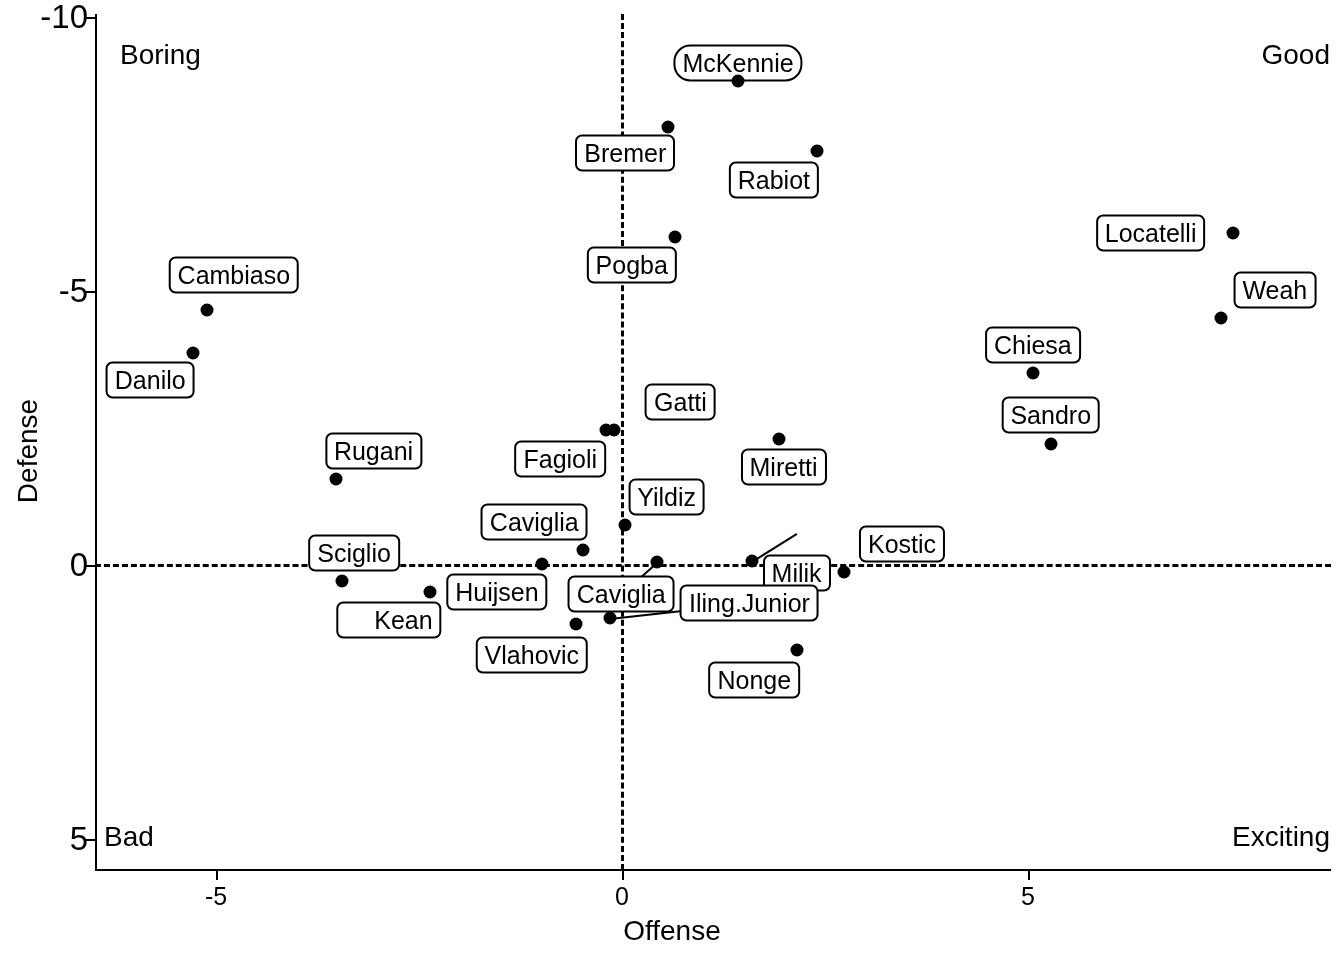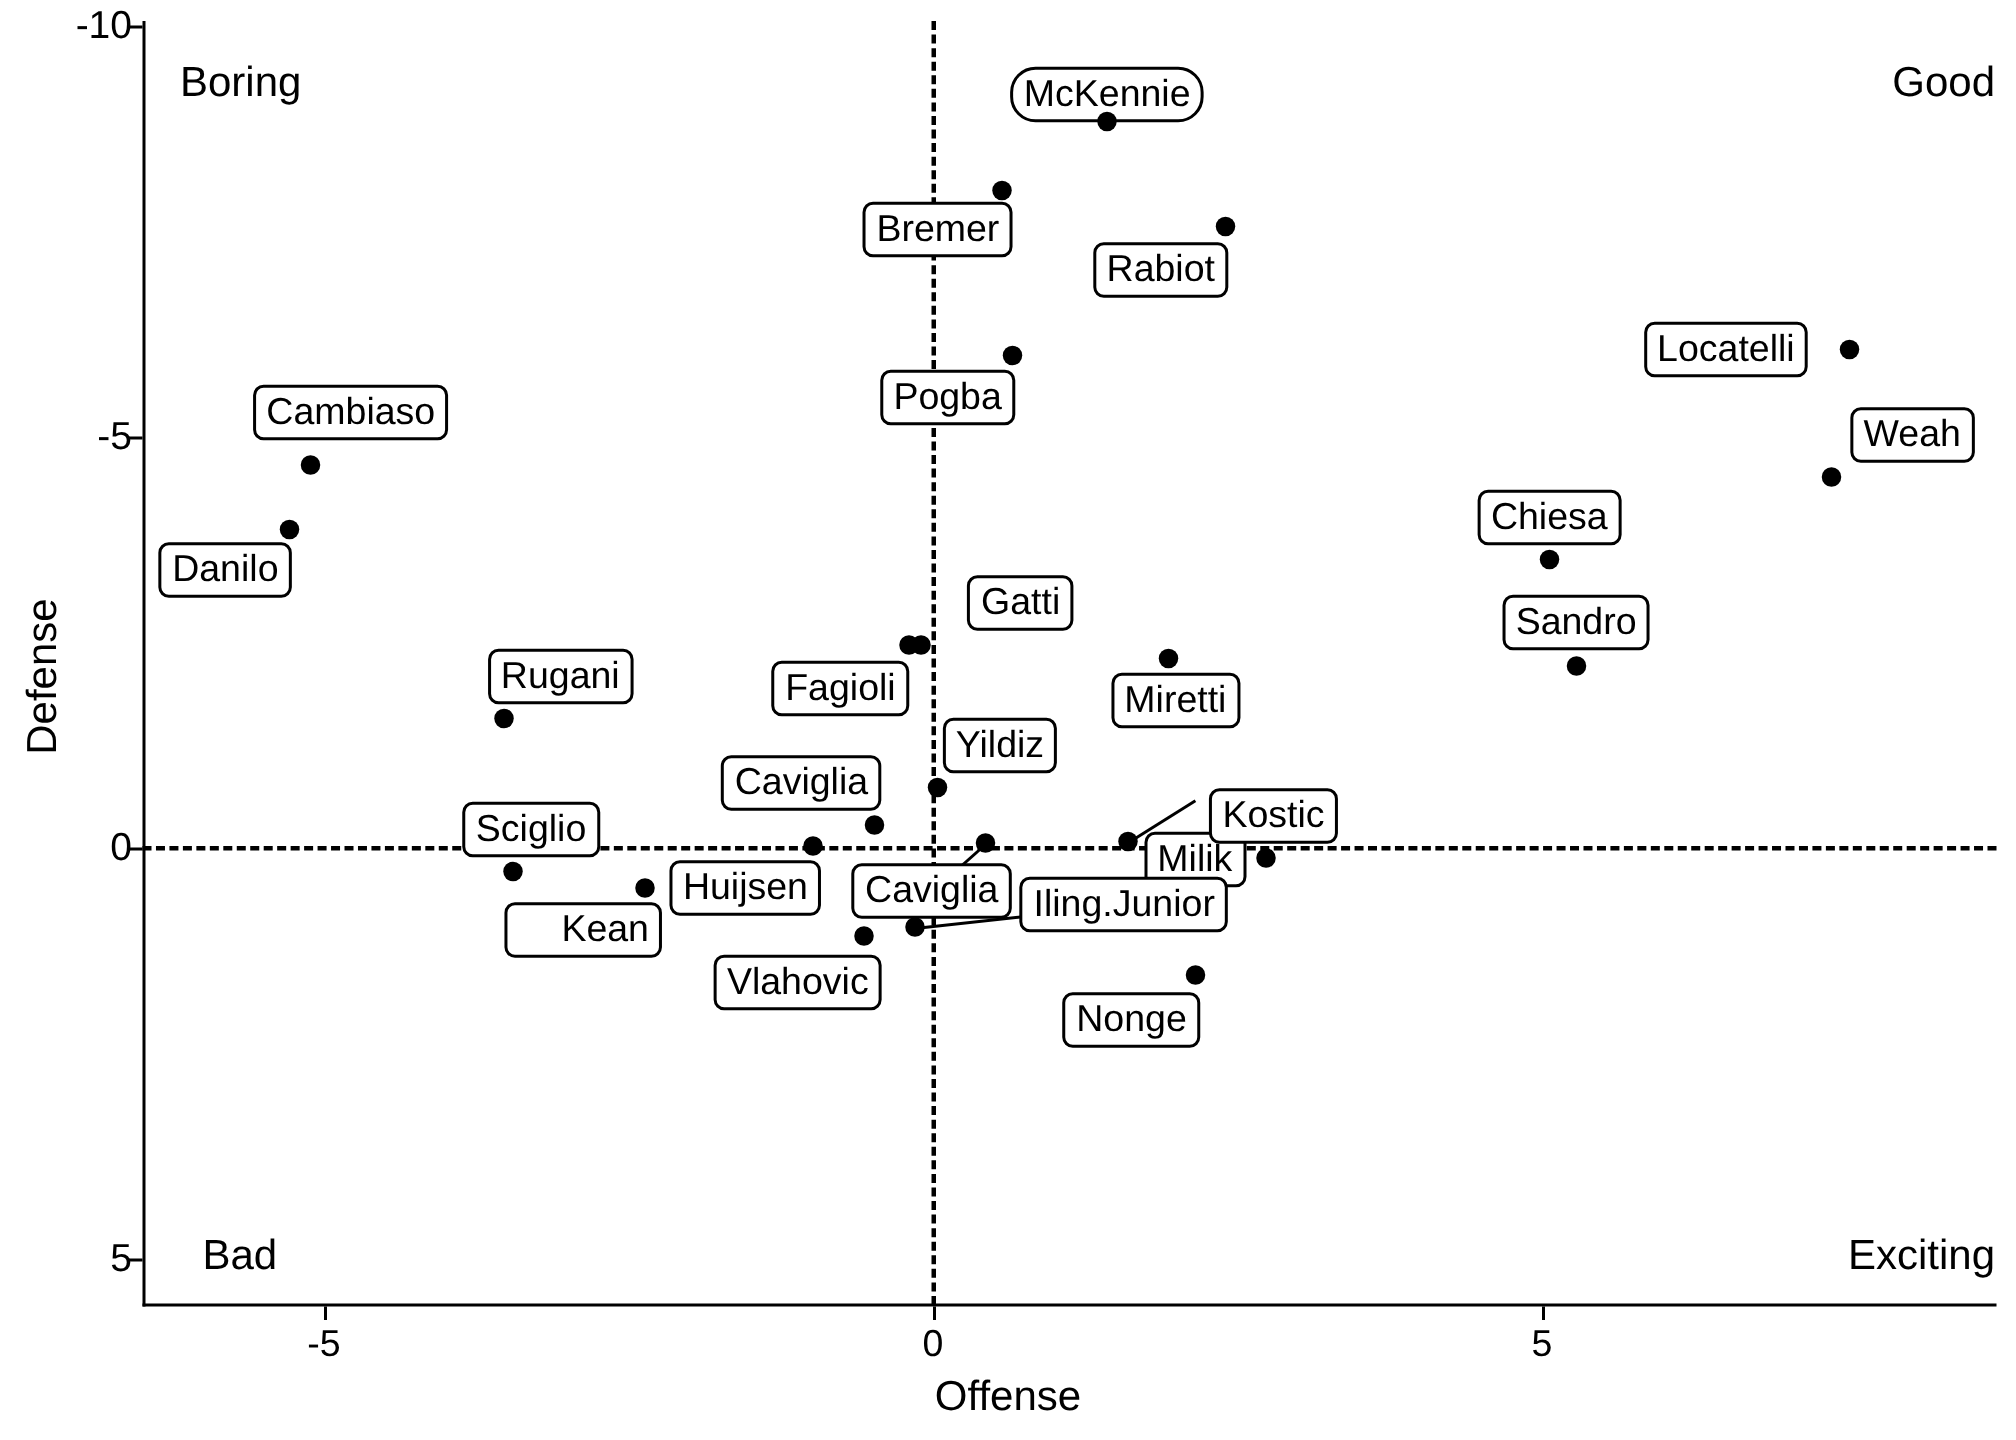--- a/index.html
+++ b/index.html
@@ -5,21 +5,21 @@
   html,body{margin:0;padding:0;background:#fff;}
   body{width:1344px;height:960px;font-family:"Liberation Sans",sans-serif;color:#000;}
   #chart{position:relative;width:1344px;height:960px;overflow:hidden;}
   .panel{position:absolute;left:95px;top:14px;width:1235px;height:856px;}
   .axis-line{position:absolute;background:#000;}
   #y-axis-line{left:95px;top:14px;width:2px;height:857px;}
   #x-axis-line{left:95px;top:869px;width:1236px;height:2px;}
   .tick{position:absolute;background:#000;}
   .ytick{left:86px;width:9px;height:2px;}
   .xtick{top:871px;width:2px;height:9px;}
-  .ytick-label{position:absolute;right:1256px;text-align:right;font-size:26px;line-height:25px;}
+  .ytick-label{position:absolute;right:1256px;text-align:right;font-size:33px;line-height:25px;}
   .xtick-label{position:absolute;text-align:center;font-size:25px;line-height:25px;transform:translateX(-50%);}
   #x-axis-title{position:absolute;left:0;top:915px;width:1344px;text-align:center;font-size:28px;}
   #y-axis-title{position:absolute;left:-72px;top:435px;width:200px;text-align:center;font-size:28px;transform:rotate(-90deg);transform-origin:center center;}
   .quad-label{position:absolute;font-size:28px;line-height:30px;}
   .ref-line{position:absolute;border:0;border-top:3px dashed #000;}
   .ref-v{position:absolute;border-left:3px dashed #000;}
   .pt{position:absolute;width:13px;height:13px;border-radius:50%;background:#000;transform:translate(-50%,-50%);}
   .lbl{position:absolute;background:#fff;border:2px solid #000;border-radius:7px;padding:3px 7px 4px 7px;font-size:25px;line-height:26px;white-space:nowrap;transform:translate(-50%,-50%);}
   .leader{position:absolute;height:2px;background:#000;transform-origin:0 50%;}
 </style>
@@ -50,21 +50,21 @@
 
   <div class="panel" id="panel"></div>
 
   <div id="y-axis-title">Defense</div>
   <div id="x-axis-title">Offense</div>
 
 <div class="ref-v" style="left: 621px; top: 14px; height: 856px;"></div>
     <div class="ref-line" style="left: 95px; top: 564px; width: 1236px;"></div>
     <div class="quad-label" style="left: 120px; top: 40px; text-align: left;">Boring</div>
     <div class="quad-label" style="right: 14px; top: 40px; text-align: right;">Good</div>
-    <div class="quad-label" style="left: 135px; top: 822px; text-align: right;">Bad</div>
+    <div class="quad-label" style="left: 104px; top: 822px; text-align: right;">Bad</div>
     <div class="quad-label" style="right: 14px; top: 822px; text-align: right;">Exciting</div>
     <div class="lbl" style="left: 738.116px; top: 63px; border-radius: 17px;">McKennie</div>
     <div class="pt" style="left: 738.116px; top: 81.116px;"></div>
     <div class="lbl" style="left: 625.248px; top: 152.904px;">Bremer</div>
     <div class="pt" style="left: 668.284px; top: 127.148px;"></div>
     <div class="lbl" style="left: 773.844px; top: 179.756px;">Rabiot</div>
     <div class="pt" style="left: 816.88px; top: 151.26px;"></div>
     <div class="lbl" style="left: 631.744px; top: 265.244px;">Pogba</div>
     <div class="pt" style="left: 674.78px; top: 236.748px;"></div>
     <div class="lbl" style="left: 1150.61px; top: 232.912px;">Locatelli</div>
@@ -87,21 +87,21 @@
     <div class="pt" style="left: 778.716px; top: 438.96px;"></div>
     <div class="lbl" style="left: 560.288px; top: 459.236px;">Fagioli</div>
     <div class="pt" style="left: 605.76px; top: 430.192px;"></div>
     <div class="lbl" style="left: 666.66px; top: 497.048px;">Yildiz</div>
     <div class="pt" style="left: 625.248px; top: 524.996px;"></div>
     <div class="lbl" style="left: 534.304px; top: 522.256px;">Caviglia</div>
     <div class="pt" style="left: 583.024px; top: 550.204px;"></div>
     <div class="leader" style="left: 751.92px; top: 561.164px; width: 52.684px; transform: rotate(-0.559171rad);"></div>
     <div class="lbl" style="left: 796.58px; top: 533.216px; margin-top: 40px;">Milik</div>
     <div class="pt" style="left: 751.92px; top: 561.164px;"></div>
-    <div class="lbl" style="left: 849px; top: 544.176px;">Kostic</div>
+    <div class="lbl" style="left: 902px; top: 544.176px;">Kostic</div>
     <div class="pt" style="left: 843.676px; top: 572.124px;"></div>
     <div class="lbl" style="left: 354.04px; top: 552.944px;">Sciglio</div>
     <div class="pt" style="left: 341.86px; top: 580.892px;"></div>
     <div class="lbl" style="left: 496.952px; top: 591.852px;">Huijsen</div>
     <div class="pt" style="left: 541.612px; top: 563.904px;"></div>
     <div class="lbl" style="left: 388.956px; top: 619.8px; padding-left: 36px;">Kean</div>
     <div class="pt" style="left: 429.556px; top: 591.852px;"></div>
     <div class="leader" style="left: 656.916px; top: 562.26px; width: 47.8196px; transform: rotate(2.41455rad);"></div>
     <div class="lbl" style="left: 621.188px; top: 594.044px;">Caviglia</div>
     <div class="pt" style="left: 656.916px; top: 562.26px;"></div>

